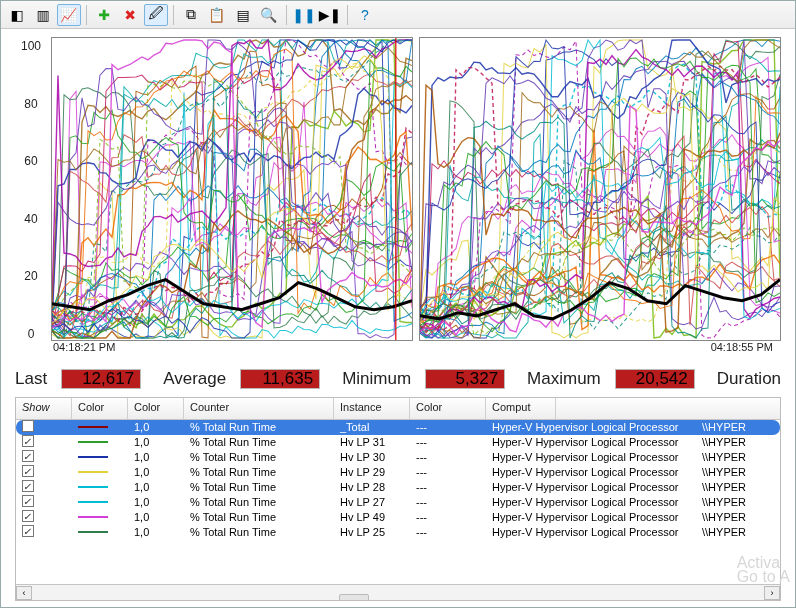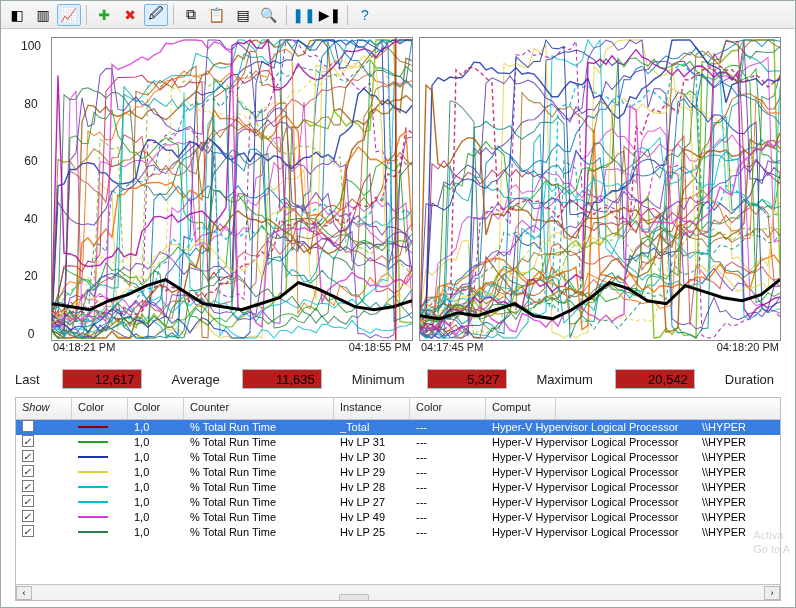--- a/index.html
+++ b/index.html
@@ -63,23 +63,23 @@
     height:20px;
     display:flex;
     font-size:11px;
     color:#222;
   }
   .xaxis .xhalf { flex:1; display:flex; justify-content:space-between; padding:0 2px;}
   .stats-row {
     height:28px;
     display:flex;
     align-items:center;
-    gap:16px;
+    gap:8px;
     padding:0 14px;
-    font-size:13px;
+    font-size:17px;
   }
   .stat-label { margin-right:6px; color:#222; }
   .stat-box {
     border:1px solid #bbb;
     background:#b91c1c;
     height:20px;
     display:flex;
     align-items:center;
     justify-content:flex-end;
     padding:0 6px;
@@ -108,20 +108,21 @@
     padding:3px 6px;
     overflow:hidden; white-space:nowrap;
     color:#222;
   }
   .grid-body { flex:1; overflow:hidden; background:#fff; }
   .gr {
     display:flex;
     height:15px;
     align-items:center;
     font-size:11px;
+    border-radius:7px;
   }
   .gr.sel { background:#3a7de0; color:#fff; }
   .gc {
     padding:0 6px;
     overflow:hidden; white-space:nowrap;
     height:15px; line-height:15px;
   }
   .col-show   { width:56px;font-style:italic; }
   .col-color  { width:56px; }
   .col-scale  { width:56px; }
@@ -137,21 +138,21 @@
   .hscroll {
     height:16px;
     border-top:1px solid #c4c4c4;
     background:#f3f3f3;
     display:flex;
     align-items:center;
   }
   .hscroll .arrow { width:16px; height:14px; border:1px solid #bbb; background:#eee; display:flex;align-items:center;justify-content:center;font-size:9px;}
   .hscroll .track { flex:1; position:relative; }
   .hscroll .thumb { position:absolute; top:1px; height:12px; background:#e4e4e4; border:1px solid #bbb; border-radius:2px;}
-  .watermark { position:absolute; right:6px; bottom:52px; color:#d7d7d7; font-size:11px; pointer-events:none; line-height:14px; text-align:left;}
+  .watermark { position:absolute; right:6px; bottom:24px; color:#d7d7d7; font-size:16px; pointer-events:none; line-height:14px; text-align:left;}
   svg .redline { stroke:#d00; stroke-width:1.2; }
 </style>
 </head>
 <body>
 
 <div class="toolbar" id="toolbar">
     <div class="tbtn">◧</div>
     <div class="tbtn">▥</div>
     <div class="tbtn active">📈</div>
     <div class="sep"></div>
@@ -272,24 +273,20 @@
             <path d="M0,271.8926183127572 L6,257.6 L12,257.5 L18,256.7 L24,264.0 L30,266.4 L36,271.4 L42,247.8 L48,246.7 L54,251.2 L60,258.1 L66,264.0 L72,260.0 L78,254.8 L84,235.1 L90,231.2 L96,227.8 L102,219.3 L108,222.5 L114,213.0 L120,216.1 L126,214.0 L132,214.5 L138,215.8 L144,212.3 L150,211.9 L156,214.4 L162,212.1 L168,201.2 L174,183.4 L180,183.4 L186,185.7 L192,193.7 L198,195.5 L204,198.4 L210,189.7 L216,191.4 L222,180.6 L228,181.2 L234,179.2 L240,174.6 L246,171.5 L252,27.3 L258,24.5 L264,18.9 L270,13.8 L276,18.8 L282,19.0 L288,13.2 L294,21.2 L300,27.6 L306,33.4 L312,37.8 L318,44.4 L324,10.6 L330,3.5 L336,2.0 L342,2.0 L348,2.0 L354,6.4 L360,10.0" fill="none" stroke="#a06b1a" stroke-width="1" opacity="0.85"></path>
             <path d="M0,276 L18.94736842105263,279 L37.89473684210526,273 L56.84210526315789,276 L75.78947368421052,270 L94.73684210526315,264 L113.68421052631578,276 L132.6315789473684,279 L151.57894736842104,270 L170.52631578947367,258 L189.4736842105263,243 L208.42105263157896,249 L227.36842105263156,261 L246.31578947368422,264 L265.2631578947368,246 L284.2105263157895,252 L303.1578947368421,258 L322.10526315789474,261 L341.05263157894734,255 L360,240" fill="none" stroke="#000" stroke-width="3"></path>
           </svg></div>
     </div>
     <div class="xaxis">
       <div class="xhalf">
           <span>04:18:21 PM</span>
           <span>04:18:55 PM</span>
         </div>
       <div style="width:6px"></div>
-      <div class="xhalf">
-          <span>04:17:45 PM</span>
-          <span>04:18:20 PM</span>
-        </div>
     </div>
   </div>
 </div>
 
 <div class="stats-row">
   <span class="stat-label">Last</span>
   <span class="stat-box wide">12,617</span>
   <span class="stat-label">Average</span>
   <span class="stat-box wide">11,635</span>
   <span class="stat-label">Minimum</span>

